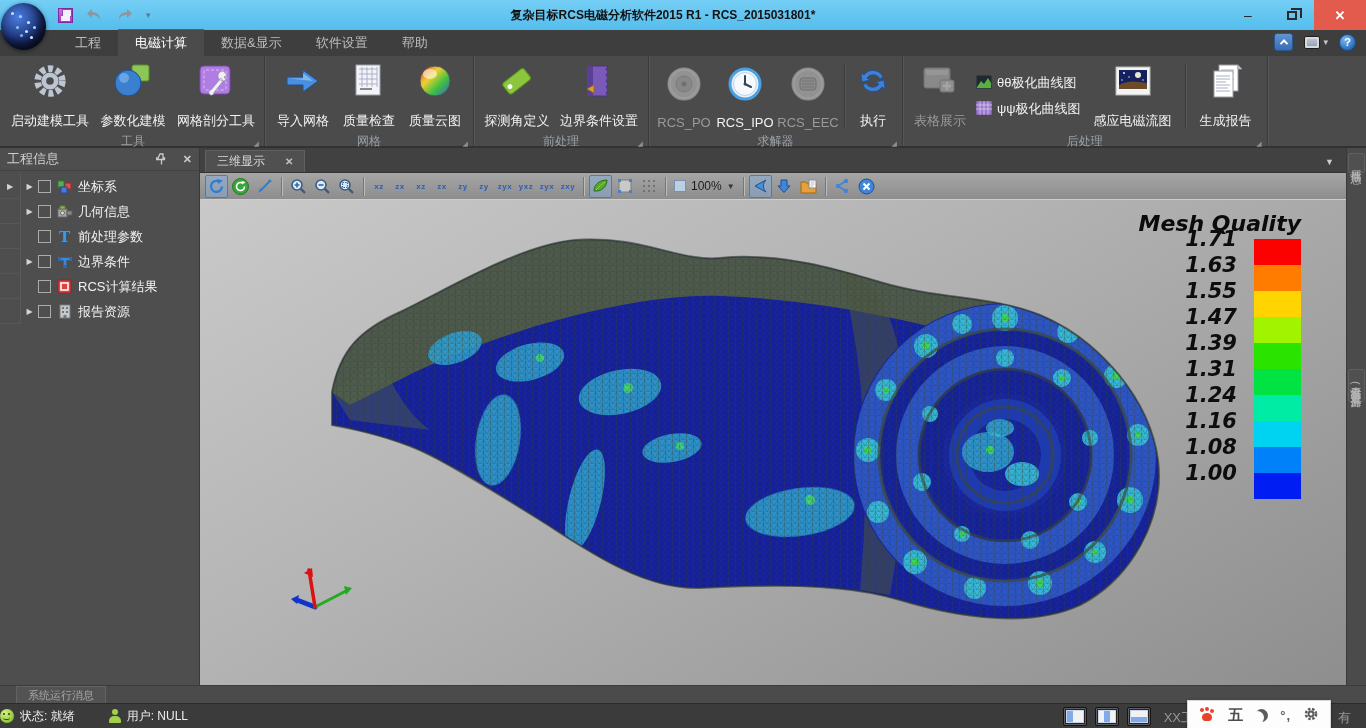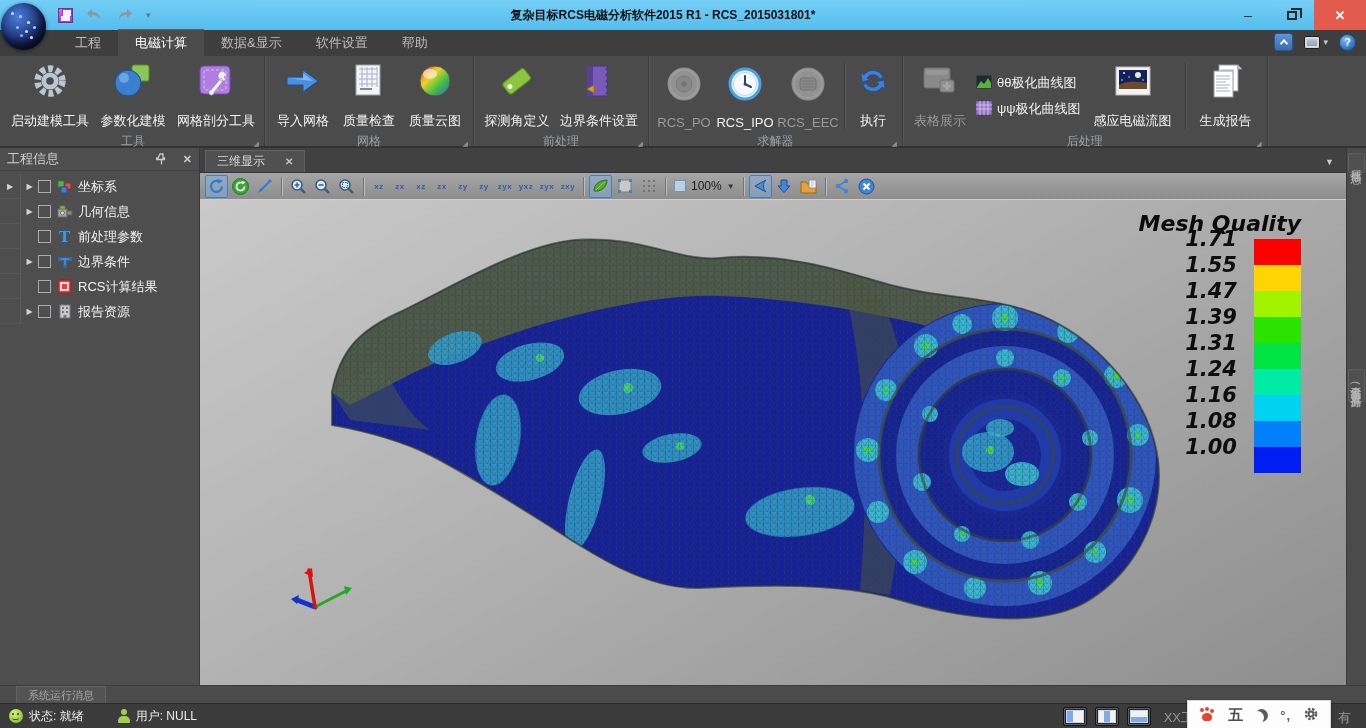--- a/index.html
+++ b/index.html
@@ -94,21 +94,21 @@
   .legend-sw{width:47px;height:26px;flex:0 0 auto}
 
   .rightstrip{width:20px;background:#4b4b4b;border-left:1px solid #3a3a3a;position:relative;flex:0 0 auto}
   .vtab{position:absolute;left:1px;width:17px;writing-mode:vertical-rl;font-size:11px;color:#b4b4b4;background:#505050;border:1px solid #606060;border-radius:2px;padding:7px 1px;letter-spacing:1px;white-space:nowrap}
   .vtab.t1{top:5px}
   .vtab.t2{top:221px}
 
   
   .msgrow{height:18px;background:#4b4b4b;display:flex;align-items:flex-end;padding-left:16px;border-top:1px solid #3c3c3c;flex:0 0 auto}
   .msgtab{height:17px;background:#535353;border:1px solid #636363;border-bottom:none;color:#a6a6a6;font-size:11px;padding:1px 11px;white-space:nowrap}
-  .statusbar{height:25px;background:#3b3b3b;border-top:1px solid #2b2b2b;display:flex;align-items:center;padding:0 9px;color:#ededed;font-size:12px;position:relative;flex:0 0 auto}
+  .statusbar{height:25px;background:#3b3b3b;border-top:1px solid #2b2b2b;display:flex;align-items:center;padding:0 0;color:#ededed;font-size:12px;position:relative;flex:0 0 auto}
   .smiley{width:14px;height:14px;border-radius:50%;background:radial-gradient(circle at 35% 30%,#d8f27a,#8cc63f 70%,#63a524);position:relative;margin-right:6px}
   .smiley::before{content:"";position:absolute;left:3px;top:4px;width:2px;height:2px;border-radius:50%;background:#2c3c10;box-shadow:5px 0 0 #2c3c10}
   .smiley::after{content:"";position:absolute;left:3px;top:6px;width:7px;height:4px;border-bottom:1.5px solid #2c3c10;border-radius:50%}
   .person{width:12px;height:14px;position:relative;margin:0 6px 0 34px}
   .person::before{content:"";position:absolute;left:3px;top:0;width:6px;height:6px;border-radius:50%;background:#a2d04a}
   .person::after{content:"";position:absolute;left:0;bottom:0;width:12px;height:7px;border-radius:5px 5px 1px 1px;background:#a2d04a}
   .lay-group{position:absolute;right:215px;top:3px;display:flex;gap:8px}
   .laybtn{width:24px;height:19px;background:#242424;border:1px solid #141414;border-radius:2px;padding:2px;box-shadow:inset 0 0 0 1px #5f5f5f}
   .laybtn i{display:block;width:100%;height:100%;border:1px solid #c9d5ec}
   .laybtn.v1 i{background:linear-gradient(90deg,#7fabe8 0 38%,#f2f2f2 38%)}
@@ -746,20 +746,24 @@
           </g>
         </svg>
 
         <div class="legend">
           <div class="legend-title">Mesh Quality</div>
           <div class="legend-row">
               <span class="legend-val">1.71</span>
               <span class="legend-sw" style="background-color: rgb(251, 2, 0);"></span>
             </div>
           <div class="legend-row">
+              <span class="legend-val">1.63</span>
+              <span class="legend-sw" style="background-color: rgb(255, 124, 0);"></span>
+            </div>
+          <div class="legend-row">
               <span class="legend-val">1.55</span>
               <span class="legend-sw" style="background-color: rgb(255, 212, 0);"></span>
             </div>
           <div class="legend-row">
               <span class="legend-val">1.47</span>
               <span class="legend-sw" style="background-color: rgb(162, 243, 0);"></span>
             </div>
           <div class="legend-row">
               <span class="legend-val">1.39</span>
               <span class="legend-sw" style="background-color: rgb(42, 228, 0);"></span>

